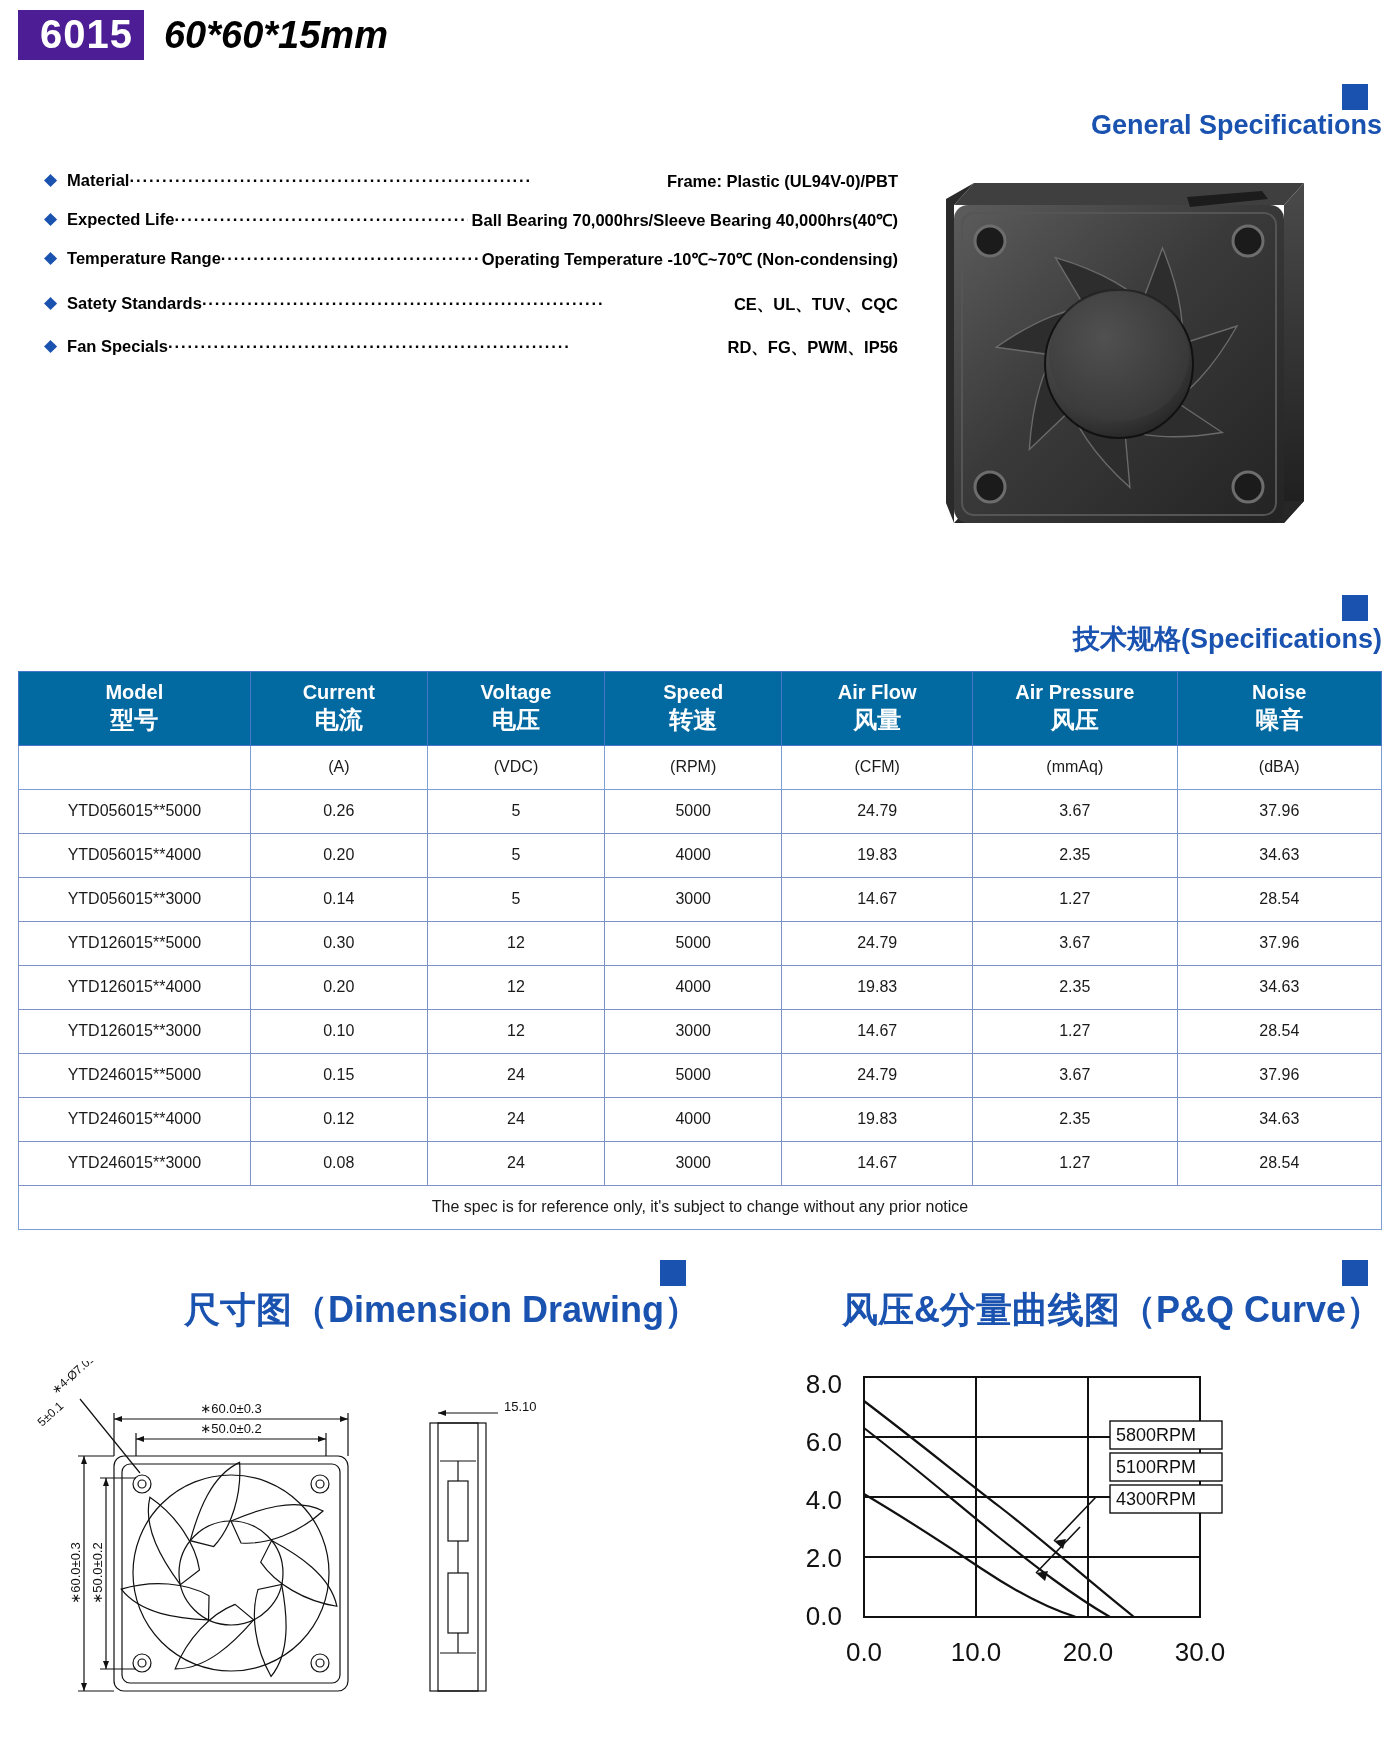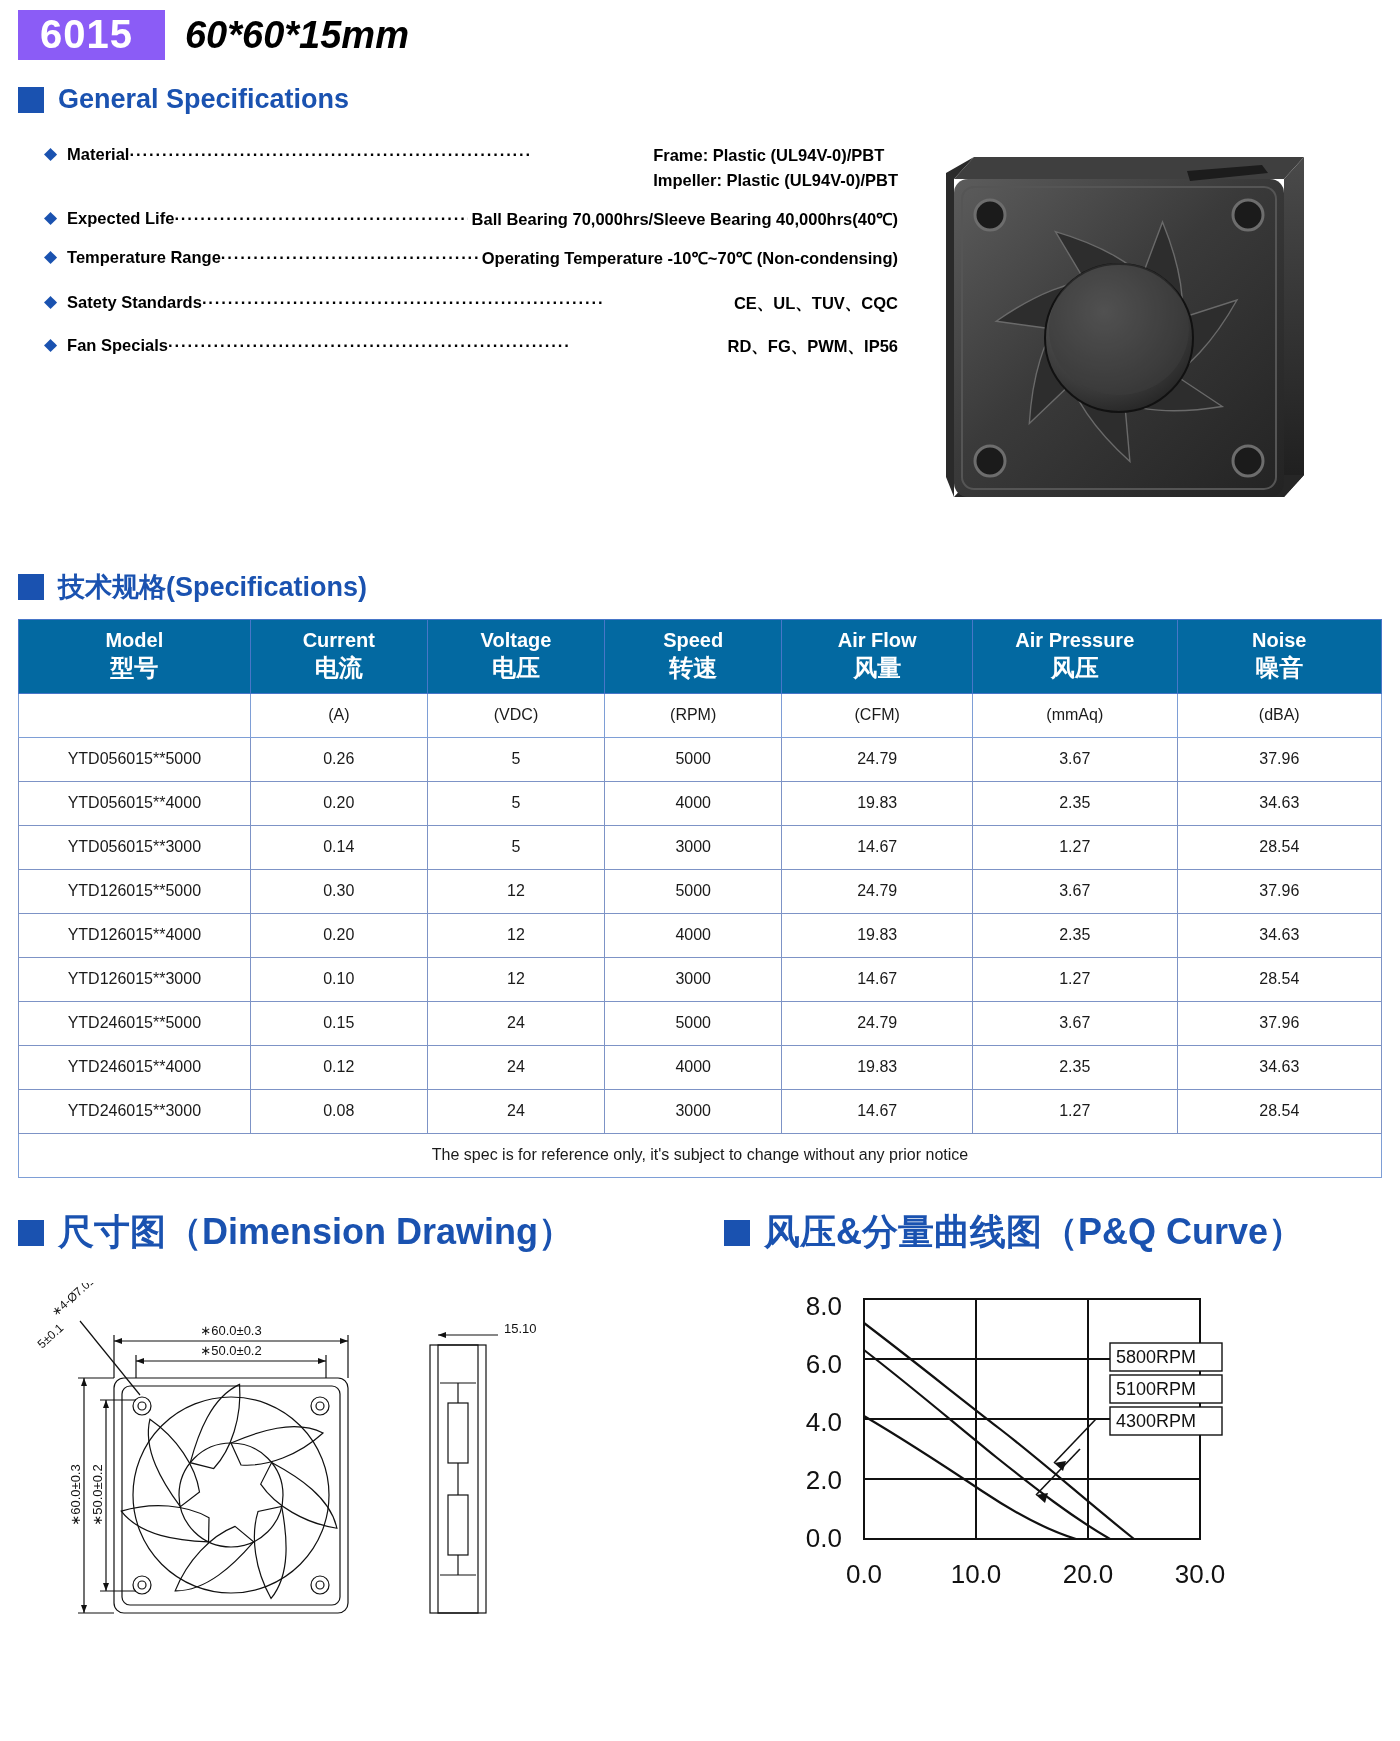--- a/index.html
+++ b/index.html
@@ -18,43 +18,44 @@
   }
 
   
   .header {
     display: flex;
     align-items: center;
     padding-top: 8px;
     height: 62px;
   }
   .model-badge {
-    background: #8b5cf6;
+    background: #4c1d95;
     color: #ffffff;
     font-size: 40px;
     font-weight: bold;
     letter-spacing: 1px;
-    padding: 2px 32px 4px 22px;
+    padding: 2px 11px 4px 22px;
     line-height: 1.1;
     font-family: "Liberation Sans", sans-serif;
   }
   .model-size {
     margin-left: 20px;
     font-size: 38px;
     font-weight: bold;
     font-style: italic;
     color: #000;
     font-family: "Liberation Sans", sans-serif;
   }
 
   
   .section-title {
     display: flex;
-    align-items: center;
+    align-items: flex-end;
     margin-top: 22px;
+    flex-direction: column;
   }
   .section-title .sq {
     width: 26px; height: 26px;
     background: #1a52b0;
     margin-right: 14px;
     flex: 0 0 auto;
   }
   .section-title .txt {
     font-size: 27px;
     font-weight: bold;
@@ -182,21 +183,20 @@
 
   <div class="gs-wrap">
     <div class="gs-list">
 
       <div class="gs-row">
         <div class="gs-bullet">◆</div>
         <div class="gs-label">Material</div>
         <div class="gs-dots leader-1">······························································</div>
         <div class="gs-vals">
           <div class="gs-val">Frame: Plastic (UL94V-0)/PBT</div>
-          <div class="gs-val">Impeller: Plastic (UL94V-0)/PBT</div>
         </div>
       </div>
 
       <div class="gs-row">
         <div class="gs-bullet">◆</div>
         <div class="gs-label">Expected Life</div>
         <div class="gs-dots leader-2">······························································</div>
         <div class="gs-vals">
           <div class="gs-val">Ball Bearing 70,000hrs/Sleeve Bearing 40,000hrs(40℃)</div>
         </div>

